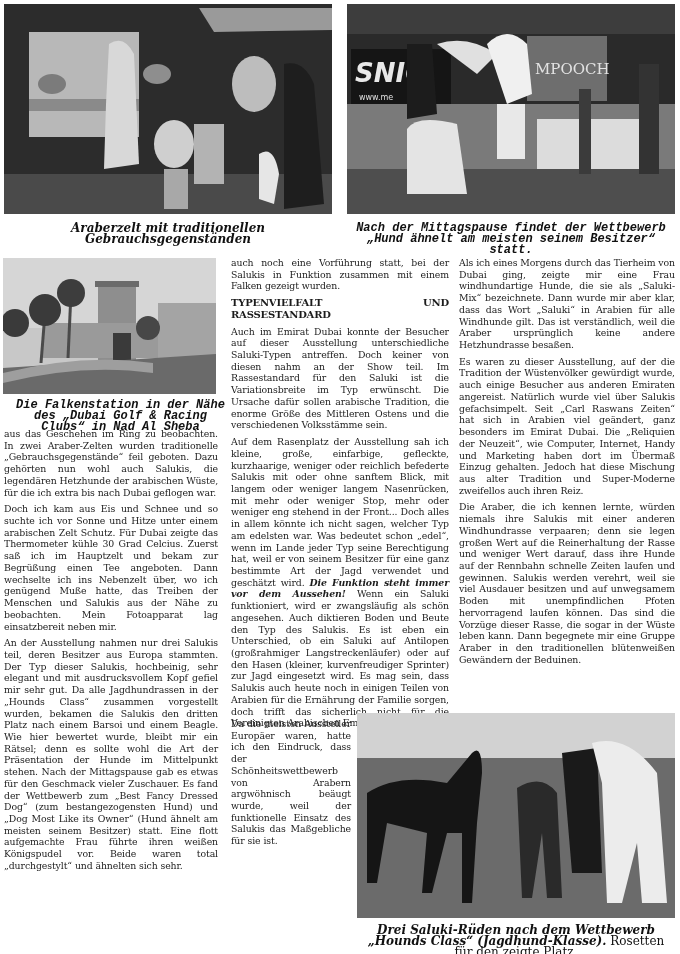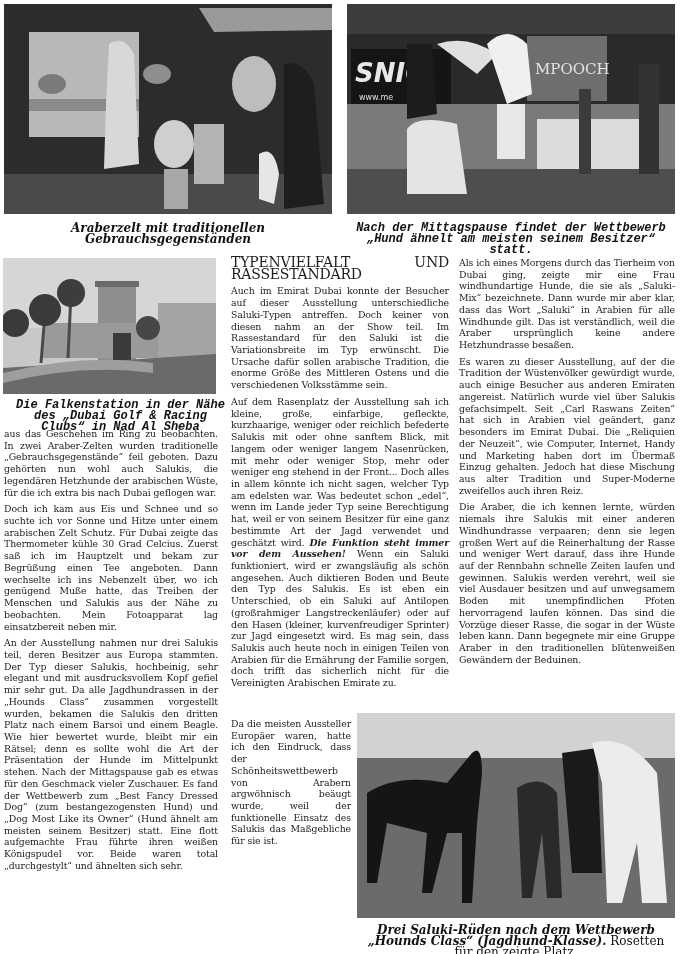--- a/index.html
+++ b/index.html
@@ -6,21 +6,21 @@
   body { width:680px; height:954px; position:relative; overflow:hidden;
          font-family:"DejaVu Serif","Liberation Serif",serif; color:#1c1c1c; }
   .photo { position:absolute; overflow:hidden; background:#555; }
   .photo svg { display:block; width:100%; height:100%; }
   .caption { position:absolute; text-align:center; font-weight:bold; font-style:italic;
              font-size:12px; line-height:11px; color:#111; font-family:"DejaVu Serif",serif; }
   .caption .plain { font-weight:normal; font-style:normal; }
   .col { position:absolute; font-size:9.35px; line-height:11.72px; text-align:justify;
          hyphens:manual; letter-spacing:-0.1px; }
   .col p { margin:0 0 5px 0; }
-  .col h3 { margin:0 0 5px 0; font-size:14px; font-weight:normal; text-transform:uppercase;
+  .col h3 { margin:0 0 5px 0; font-size:10px; font-weight:bold; text-transform:uppercase;
             letter-spacing:-0.2px; line-height:11.72px; }
   .col .em { font-weight:bold; font-style:italic; }
 </style>
 </head>
 <body>
 
 <div class="photo" style="left:4px;top:4px;width:328px;height:210px;">
   <svg viewBox="0 0 328 210" preserveAspectRatio="none">
     <rect width="328" height="210" fill="#2c2c2c"></rect>
     <rect x="25" y="28" width="110" height="105" fill="#b8b8b8"></rect>
@@ -84,20 +84,21 @@
 </div>
 <div class="caption" style="left:14px;top:400px;width:213px;font-family:Liberation Mono, monospace;">Die Falkenstation in der Nähe des „Dubai Golf &amp; Racing Clubs“ in Nad Al Sheba</div>
 
 <div class="col" style="left:4px;top:428px;width:214px;">
   <p>aus das Geschehen im Ring zu beobachten. In zwei Araber-Zelten wurden traditionelle „Gebrauchsgegenstände“ feil geboten. Dazu gehörten nun wohl auch Salukis, die legendären Hetzhunde der arabischen Wüste, für die ich extra bis nach Dubai geflogen war.</p>
   <p>Doch ich kam aus Eis und Schnee und so suchte ich vor Sonne und Hitze unter einem arabischen Zelt Schutz. Für Dubai zeigte das Thermometer kühle 30 Grad Celcius. Zuerst saß ich im Hauptzelt und bekam zur Begrüßung einen Tee angeboten. Dann wechselte ich ins Nebenzelt über, wo ich genügend Muße hatte, das Treiben der Menschen und Salukis aus der Nähe zu beobachten. Mein Fotoapparat lag einsatzbereit neben mir.</p>
   <p>An der Ausstellung nahmen nur drei Salukis teil, deren Besitzer aus Europa stammten. Der Typ dieser Salukis, hochbeinig, sehr elegant und mit ausdrucksvollem Kopf gefiel mir sehr gut. Da alle Jagdhundrassen in der „Hounds Class“ zusammen vorgestellt wurden, bekamen die Salukis den dritten Platz nach einem Barsoi und einem Beagle. Wie hier bewertet wurde, bleibt mir ein Rätsel; denn es sollte wohl die Art der Präsentation der Hunde im Mittelpunkt stehen. Nach der  Mittagspause gab es etwas für den Geschmack vieler Zuschauer. Es fand der Wettbewerb zum „Best Fancy Dressed Dog“ (zum bestangezogensten Hund) und „Dog Most Like its Owner“ (Hund ähnelt am meisten seinem Besitzer) statt. Eine flott aufgemachte Frau führte ihren weißen Königspudel vor. Beide waren total „durchgestylt“ und ähnelten sich sehr.</p>
 </div>
 
 <div class="col" style="left:231px;top:257px;width:218px;">
+  <p>auch noch eine Vorführung statt, bei der Salukis in Funktion zusammen mit einem Falken gezeigt wurden.</p>
   <h3>TYPENVIELFALT UND RASSESTANDARD</h3>
   <p>Auch im Emirat Dubai konnte der Besucher auf dieser Ausstellung unterschiedliche Saluki-Typen antreffen. Doch keiner von diesen nahm an der Show teil. Im Rassestandard für den Saluki ist die Variationsbreite im Typ erwünscht. Die Ursache dafür sollen arabische Tradition, die enorme Größe des Mittleren Ostens und die verschiedenen Volksstämme sein.</p>
   <p><span>Auf dem Rasenplatz der Ausstellung sah ich kleine, große, einfarbige, gefleckte, kurzhaarige, weniger oder reichlich befederte Salukis mit oder ohne sanftem Blick, mit langem oder weniger langem Nasenrücken, mit mehr oder weniger Stop, mehr oder weniger eng stehend in der Front... Doch alles in allem könnte ich nicht  sagen, welcher Typ am edelsten war. Was bedeutet schon „edel“, wenn im Lande jeder  Typ seine Berechtigung hat, weil er von seinem Besitzer für eine ganz bestimmte Art der Jagd verwendet und geschätzt wird. </span><span class="em">Die Funktion steht immer vor dem Aussehen!</span><span> Wenn ein Saluki funktioniert, wird er zwangsläufig als schön angesehen. Auch diktieren Boden und Beute den Typ des Salukis. Es ist eben ein Unterschied, ob ein Saluki auf Antilopen (großrahmiger Langstreckenläufer) oder auf den Hasen (kleiner, kurvenfreudiger Sprinter) zur Jagd eingesetzt wird. Es mag sein, dass Salukis auch heute noch in einigen Teilen von Arabien für die Ernährung der Familie sorgen, doch trifft das sicherlich nicht für die Vereinigten Arabischen Emirate zu.</span></p>
 </div>
 <div class="col" style="left:231px;top:718px;width:120px;">
   <p>Da die meisten Aussteller Europäer waren, hatte ich den Eindruck, dass der Schönheitswettbewerb von Arabern argwöhnisch beäugt wurde, weil der funktionelle Einsatz des Salukis das Maßgebliche für sie ist.</p>
 </div>
 
 <div class="col" style="left:459px;top:257px;width:216px;">
   <p>Als ich eines Morgens durch das Tierheim von Dubai ging, zeigte mir eine Frau windhundartige Hunde, die sie als „Saluki-Mix“ bezeichnete. Dann wurde mir aber klar, dass das Wort „Saluki“ in Arabien für alle Windhunde gilt. Das ist verständlich, weil die Araber ursprünglich keine andere Hetzhundrasse besaßen.</p>

